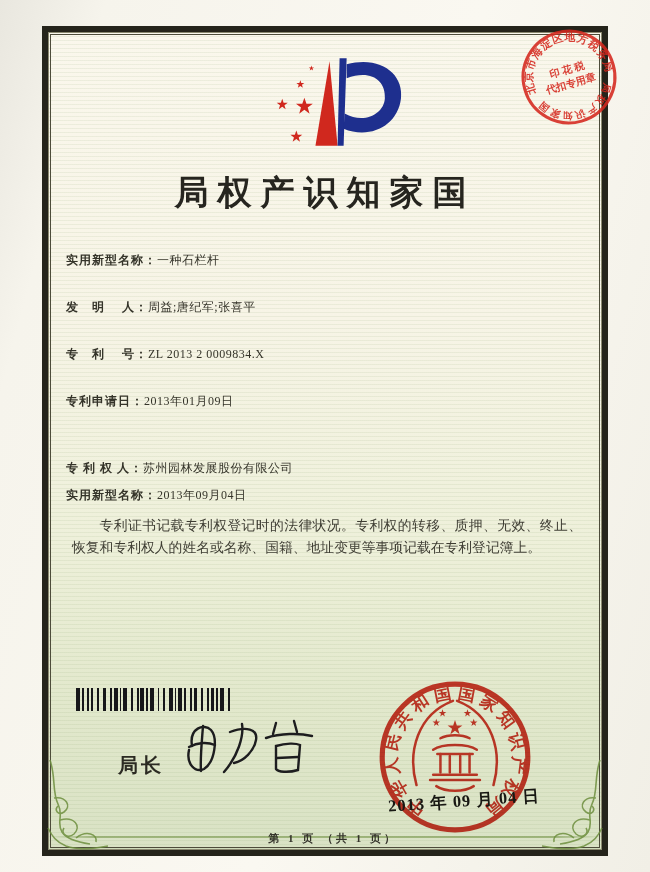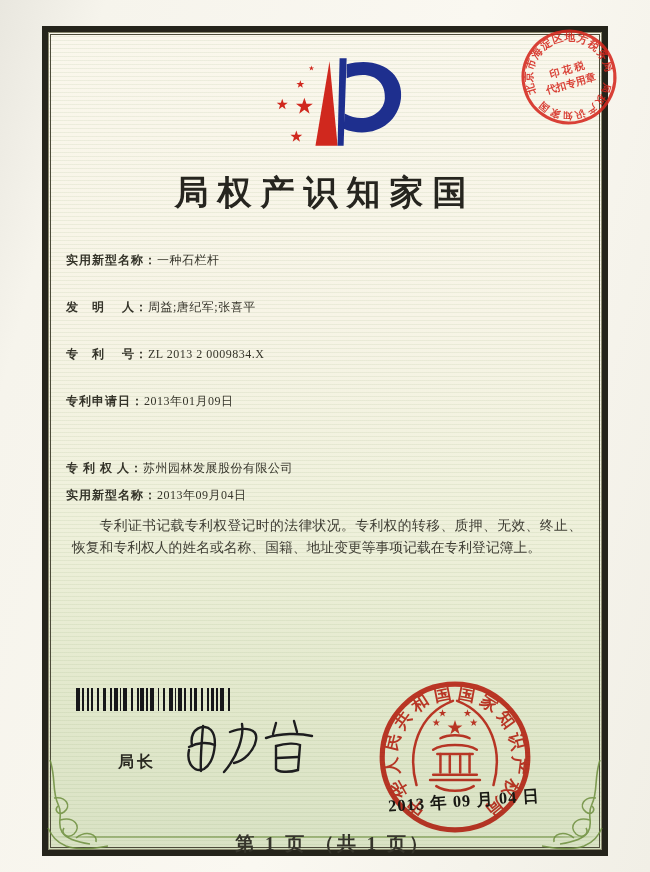--- a/index.html
+++ b/index.html
@@ -41,32 +41,32 @@
     position:absolute; left:72px; top:515px; width:510px;
     font-size:13.8px; line-height:21.6px; color:#3e3d33;
     text-align:justify; font-weight:500;
   }
   .paras p { text-indent:2em; }
 
   .barcode { position:absolute; left:76px; top:688px; height:23px; display:flex; align-items:stretch; }
   .barcode .b { background:#17171a; }
   .barcode .g { background:transparent; }
 
-  .director { position:absolute; left:118px; top:752px; font-size:16px; letter-spacing:3px; color:#2b2a22; font-weight:600;}
+  .director { position:absolute; left:118px; top:752px; font-size:20px; letter-spacing:3px; color:#2b2a22; font-weight:600;}
   .sig { position:absolute; left:170px; top:714px; width:165px; height:78px; }
 
   .seal { position:absolute; left:377px; top:679px; width:156px; height:156px; opacity:.92; mix-blend-mode:multiply; }
   .seal-date {
     position:absolute; left:388px; top:790px; width:160px;
     font-size:16.5px; font-weight:700; color:#181813; letter-spacing:1px;
     transform:rotate(-4deg); white-space:nowrap;
   }
   .footer {
     position:absolute; left:0; top:831px; width:650px; text-align:center;
-    font-size:19px; letter-spacing:3px; color:#35342b; font-weight:600;padding-left:16px;
+    font-size:11px; letter-spacing:3px; color:#35342b; font-weight:600;padding-left:16px;
   }
   .tax-seal { position:absolute; left:518px; top:26px; width:102px; height:102px; transform:rotate(-16deg); opacity:.88; z-index:5; }
 
   .flourish { position:absolute; width:64px; height:92px; opacity:.85; }
   .flourish.left { left:46px; top:758px; }
   .flourish.right { left:540px; top:758px; transform:scaleX(-1); }
   .green-line { position:absolute; left:52px; top:836px; width:546px; height:2px;
     background:linear-gradient(90deg, rgba(110,143,63,.0), rgba(110,143,63,.55) 8%, rgba(110,143,63,.55) 92%, rgba(110,143,63,0)); }
 </style>
 </head>

